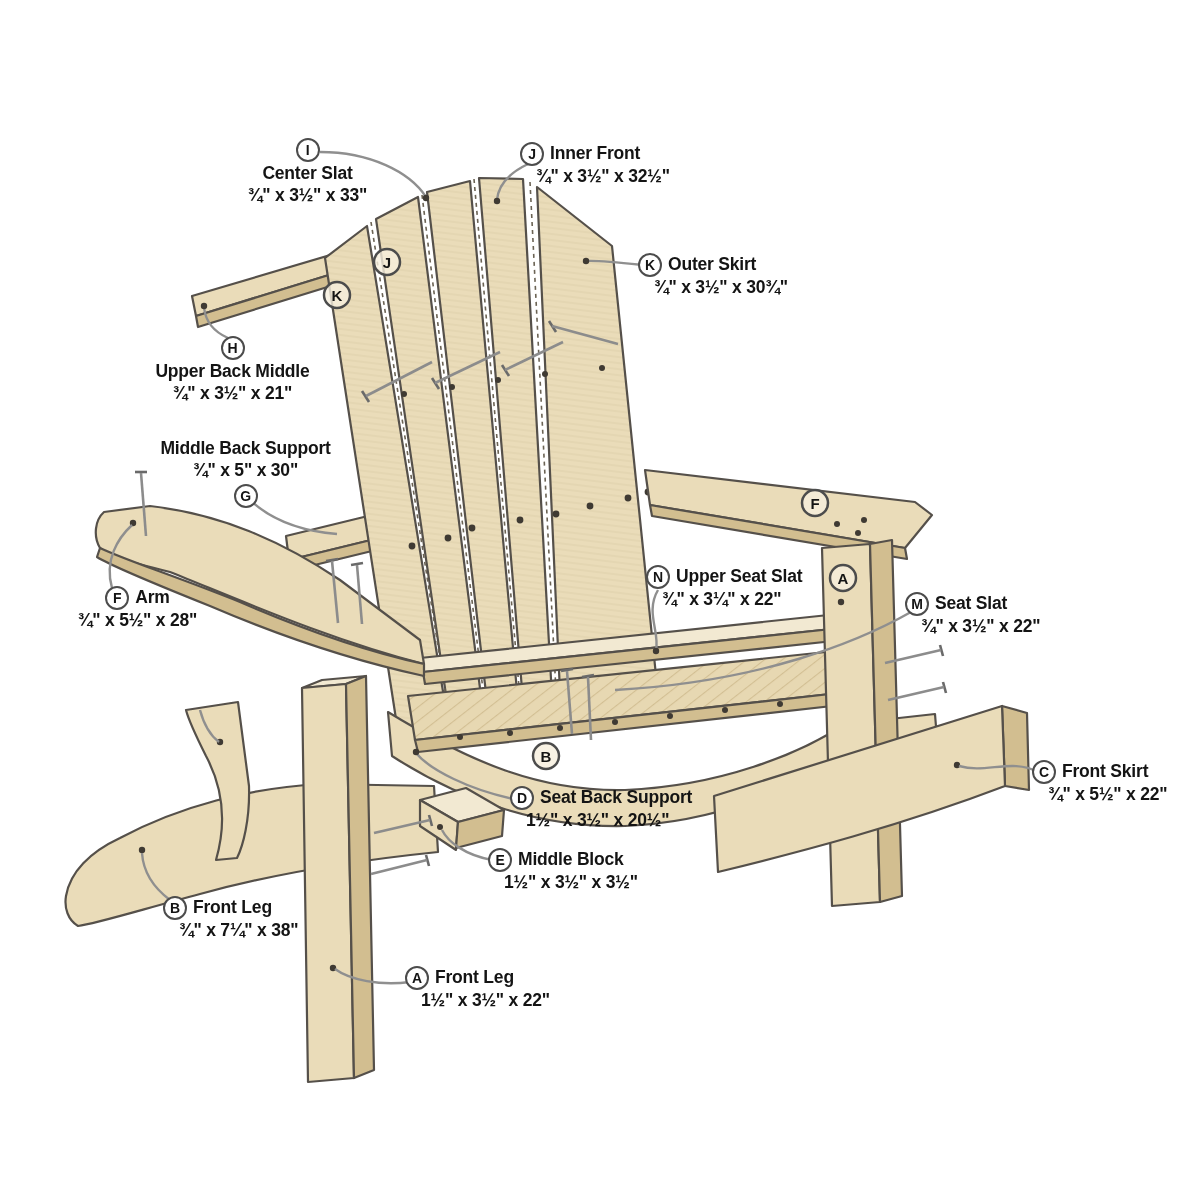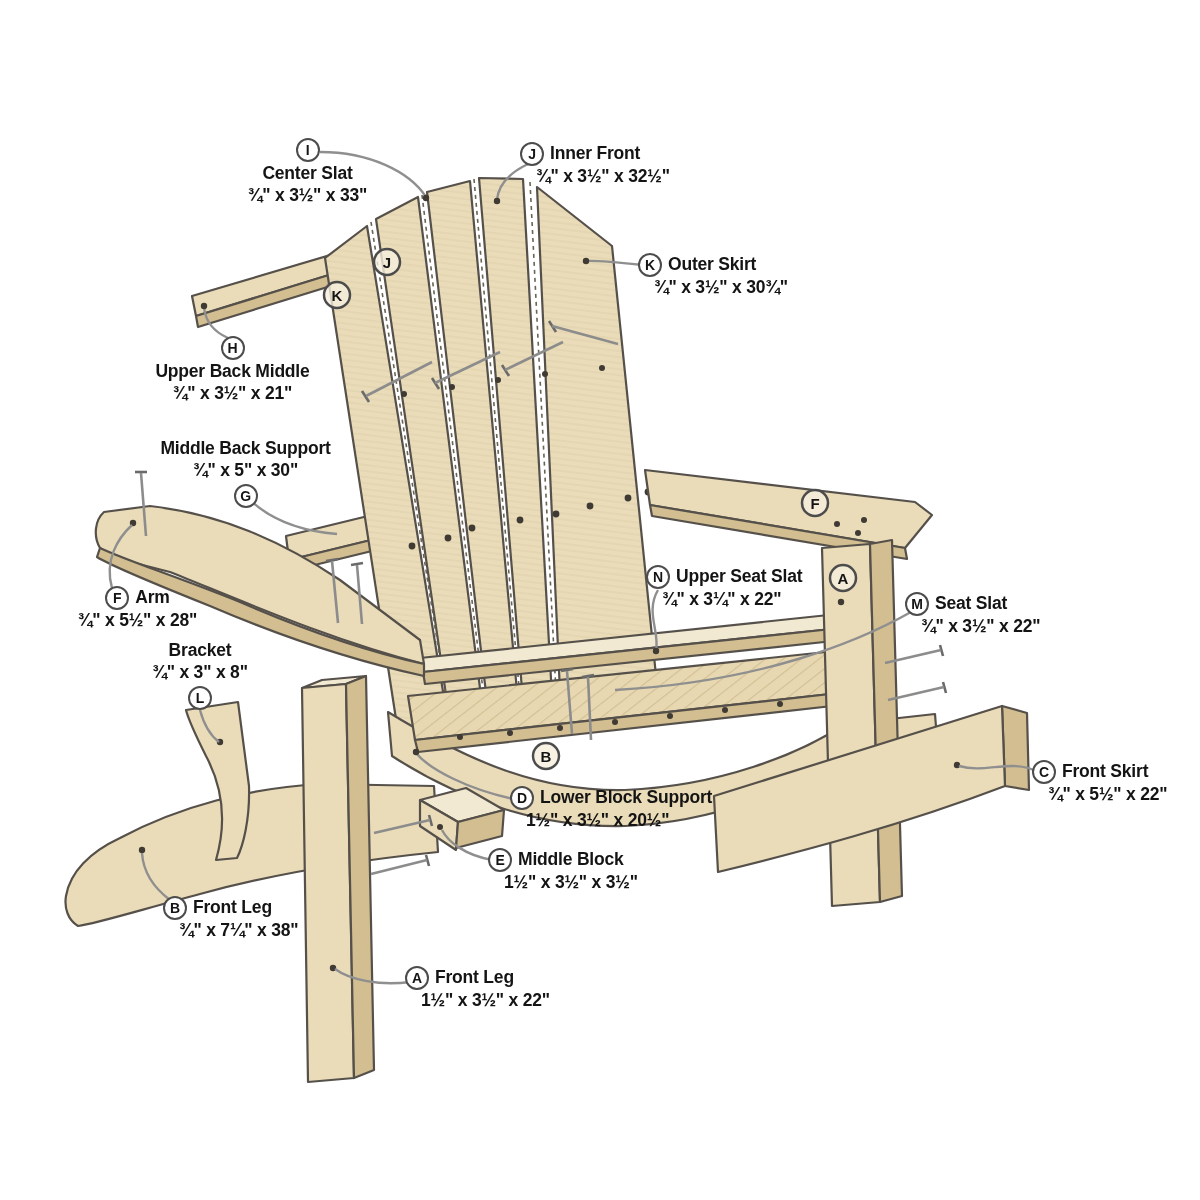--- a/index.html
+++ b/index.html
@@ -292,46 +292,41 @@
 </div>
 
 <div class="lbl ctr" style="left:55px;top:586px;width:165px;">
   <div class="row jctr">
         <span class="bdg">F</span>
     <span>Arm</span>
       </div>
   <div class="dims">¾" x 5½" x 28"</div>
 </div>
 
-<div class="lbl ctr" style="left:120px;top:640px;width:160px;">
-  <div>Bracket</div>
-  <div class="dims">¾" x 3" x 8"</div>
-  <span class="bdg solo" style="margin-top:3px;">L</span>
-</div>
 
 <div class="lbl" style="left:646px;top:565px;width:180px;">
   <div class="row">
         <span class="bdg">N</span>
     <span>Upper Seat Slat</span>
       </div>
   <div class="dims ind">¾" x 3¼" x 22"</div>
 </div>
 
 <div class="lbl" style="left:905px;top:592px;width:180px;">
   <div class="row">
         <span class="bdg">M</span>
     <span>Seat Slat</span>
       </div>
   <div class="dims ind">¾" x 3½" x 22"</div>
 </div>
 
 <div class="lbl" style="left:510px;top:786px;width:210px;">
   <div class="row">
         <span class="bdg">D</span>
-    <span>Lower Block Support</span>
+    <span>Seat Back Support</span>
       </div>
   <div class="dims ind">1½" x 3½" x 20½"</div>
 </div>
 
 <div class="lbl" style="left:488px;top:848px;width:190px;">
   <div class="row">
         <span class="bdg">E</span>
     <span>Middle Block</span>
       </div>
   <div class="dims ind">1½" x 3½" x 3½"</div>

